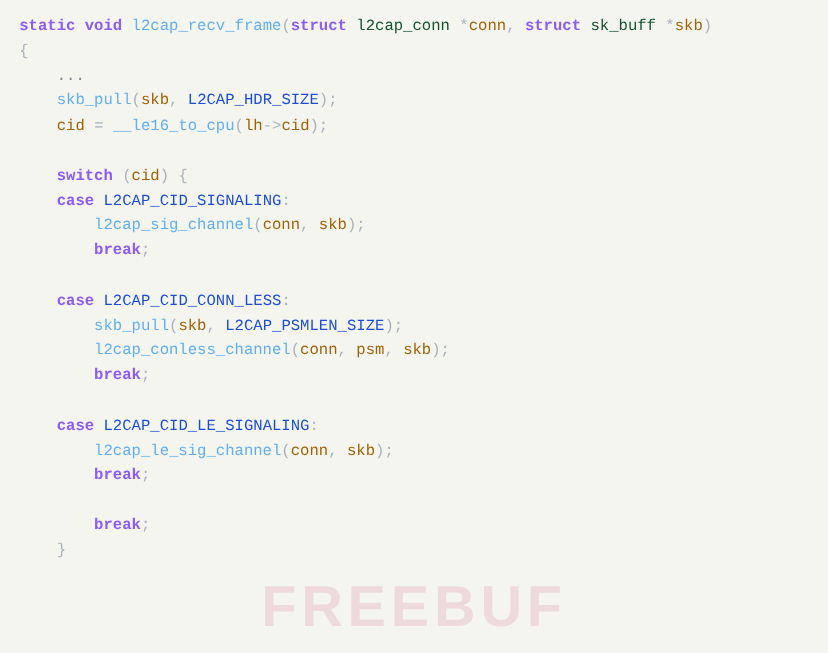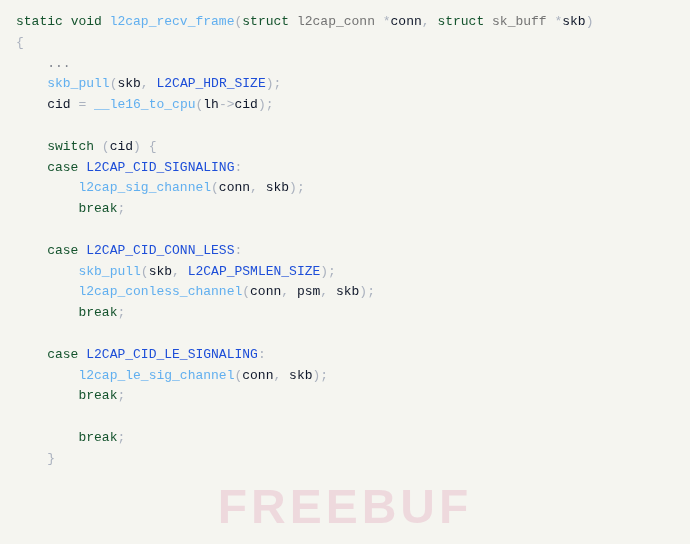--- a/index.html
+++ b/index.html
@@ -25,24 +25,24 @@
       overflow: hidden;
       position: relative;
     }
 
     .code-line {
       line-height: 1.6;
       white-space: pre;
       display: block;
     }
 
-    .kw { color: #14532d; font-weight: 400; }       
-    .type { color: #737373; }                         
+    .kw { color: #8b5cf6; font-weight: 700; }       
+    .type { color: #14532d; }                         
     .fn { color: #61afef; }                           
-    .param { color: #0f172a; }                        
+    .param { color: #a16207; }                        
     .ptr { color: #abb2bf; }                          
     .punct { color: #abb2bf; }                          
     .macro { color: #1d4ed8; text-align: right; }                        
     .arrow { color: #abb2bf; }                        
     .comment { color: #7f848e; }                        
     .label { color: #e06c75; }                        
 
     .watermark {
       position: absolute;
       bottom: 10px;

